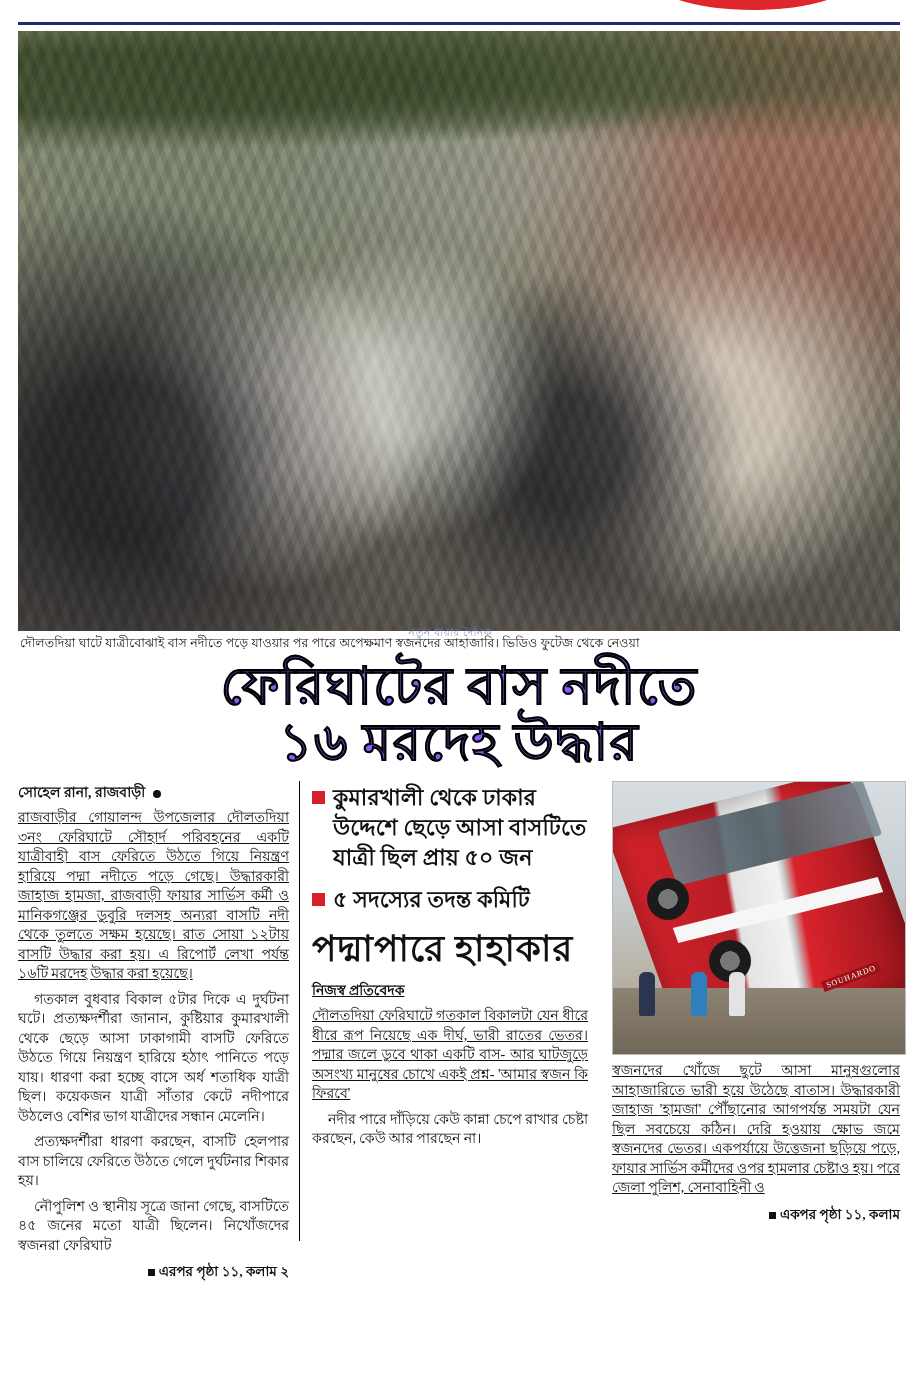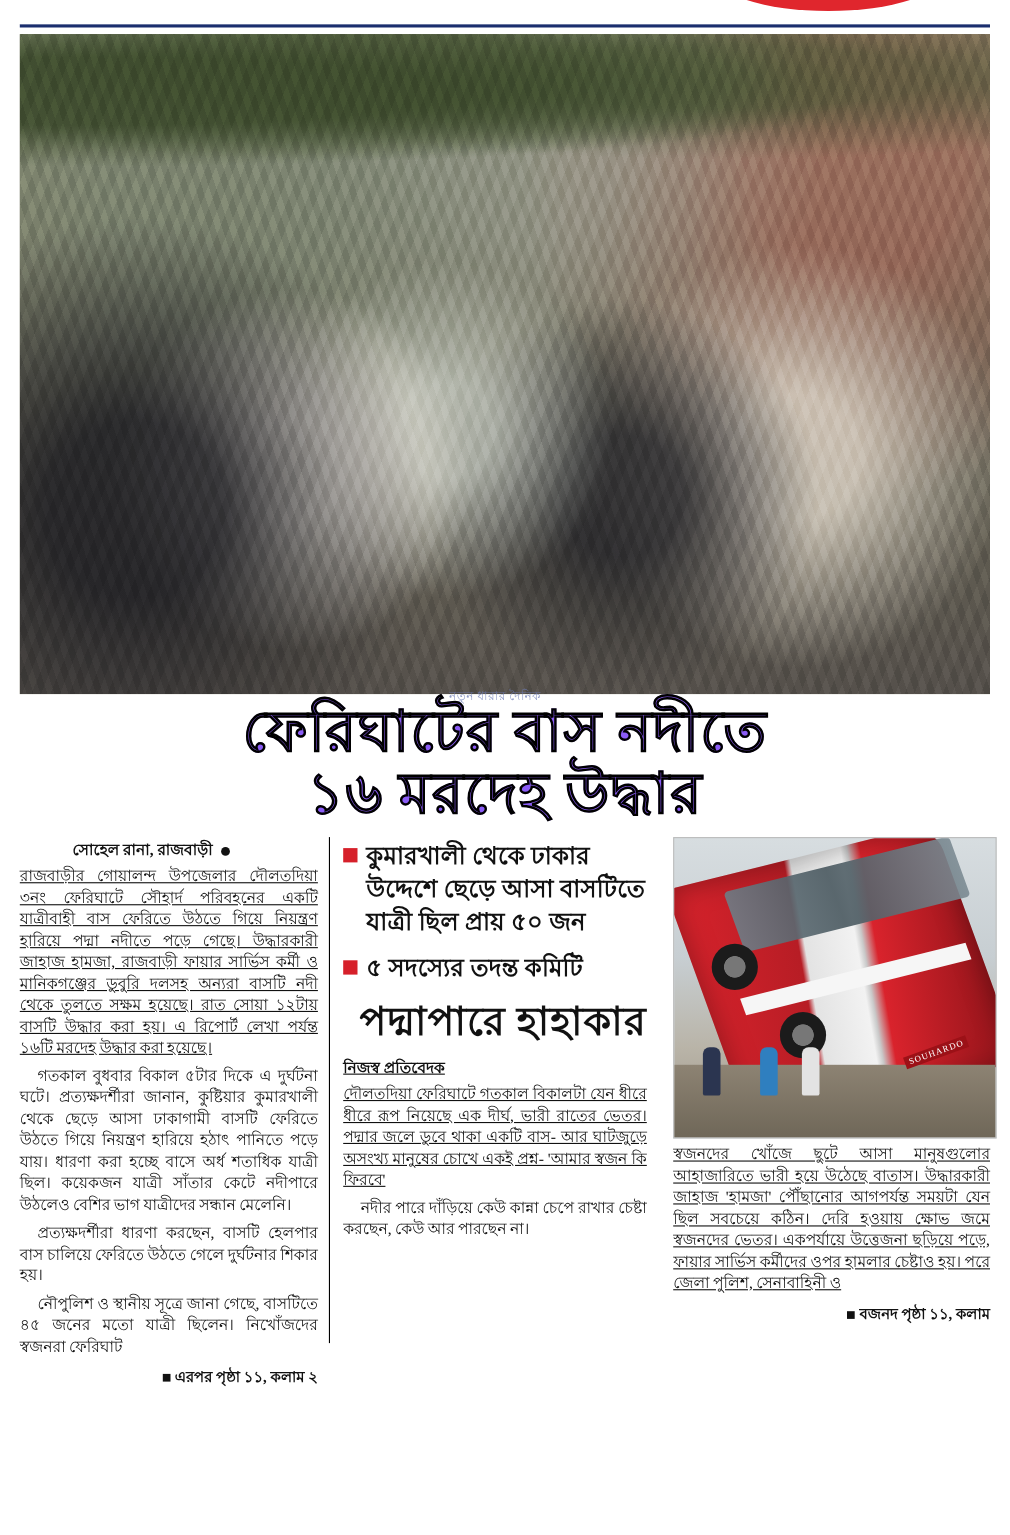--- a/index.html
+++ b/index.html
@@ -128,21 +128,20 @@
     padding:0 12px;
   }
   .col-3{
     width:300px;
     padding-left:12px;
   }
   .byline{
     font-weight:bold;
     font-size:14px;
     margin-bottom:3px;
-    margin-left:48px;
   }
   .byline .dot{
     display:inline-block;
     width:8px;height:8px;border-radius:50%;
     background:#111;vertical-align:middle;margin-left:4px;
   }
   p.body{
     font-size:14.2px;
     line-height:19.5px;
     text-align:justify;
@@ -172,21 +171,21 @@
   .bullet .sq{
     width:13px;height:13px;background:#d6202a;flex:0 0 13px;margin-top:8px;
   }
   .bullet .txt{
     font-size:22px;
     line-height:30px;
     font-weight:bold;
     letter-spacing:.2px;
   }
   .subhead{
-    text-align:right;
+    text-align:left;
     font-size:36px;
     line-height:44px;
     font-weight:bold;
     margin:12px 0 8px 0;
     letter-spacing:1px;
   }
   .sub-byline{
     font-weight:bold;
     font-size:14px;
     margin-bottom:3px;
@@ -262,20 +261,21 @@
     <div class="red-blob"></div>
   </div>
   <div class="top-rule"></div>
 
   <div class="photo-wrap">
     <div class="photo">
       <div class="tree"></div>
       <div class="crowd"></div>
     </div>
   </div>
+  <div class="photo-caption">দৌলতদিয়া ঘাটে যাত্রীবোঝাই বাস নদীতে পড়ে যাওয়ার পর পারে অপেক্ষমাণ স্বজনদের আহাজারি। ভিডিও ফুটেজ থেকে নেওয়া</div>
 
   <div class="watermark">
     <div class="wm-small">নতুন ধারার দৈনিক</div>
   </div>
 
   <div class="headline">
     <div class="l1">ফেরিঘাটের বাস নদীতে</div>
     <div class="l2">১৬ মরদেহ উদ্ধার</div>
   </div>
 
@@ -321,18 +321,18 @@
         <div class="bus-wheel w1"></div>
         <div class="bus-wheel w2"></div>
         <div class="bus-ground"></div>
         <div class="bus-fig f1"></div>
         <div class="bus-fig f2"></div>
         <div class="bus-fig f3"></div>
         <div class="bus-tag">SOUHARDO</div>
       </div>
       <p class="body first">স্বজনদের খোঁজে ছুটে আসা মানুষগুলোর আহাজারিতে ভারী হয়ে উঠেছে বাতাস। উদ্ধারকারী জাহাজ 'হামজা' পৌঁছানোর আগপর্যন্ত সময়টা যেন ছিল সবচেয়ে কঠিন। দেরি হওয়ায় ক্ষোভ জমে স্বজনদের ভেতর। একপর্যায়ে উত্তেজনা ছড়িয়ে পড়ে, ফায়ার সার্ভিস কর্মীদের ওপর হামলার চেষ্টাও হয়। পরে জেলা পুলিশ, সেনাবাহিনী ও</p>
       <div class="contd">
-        <span class="sq"></span><span>বজনদ পৃষ্ঠা ১১, কলাম</span>
+        <span class="sq"></span><span>একপর পৃষ্ঠা ১১, কলাম</span>
       </div>
     </div>
 
   </div>
 </div>
 
 </body></html>

